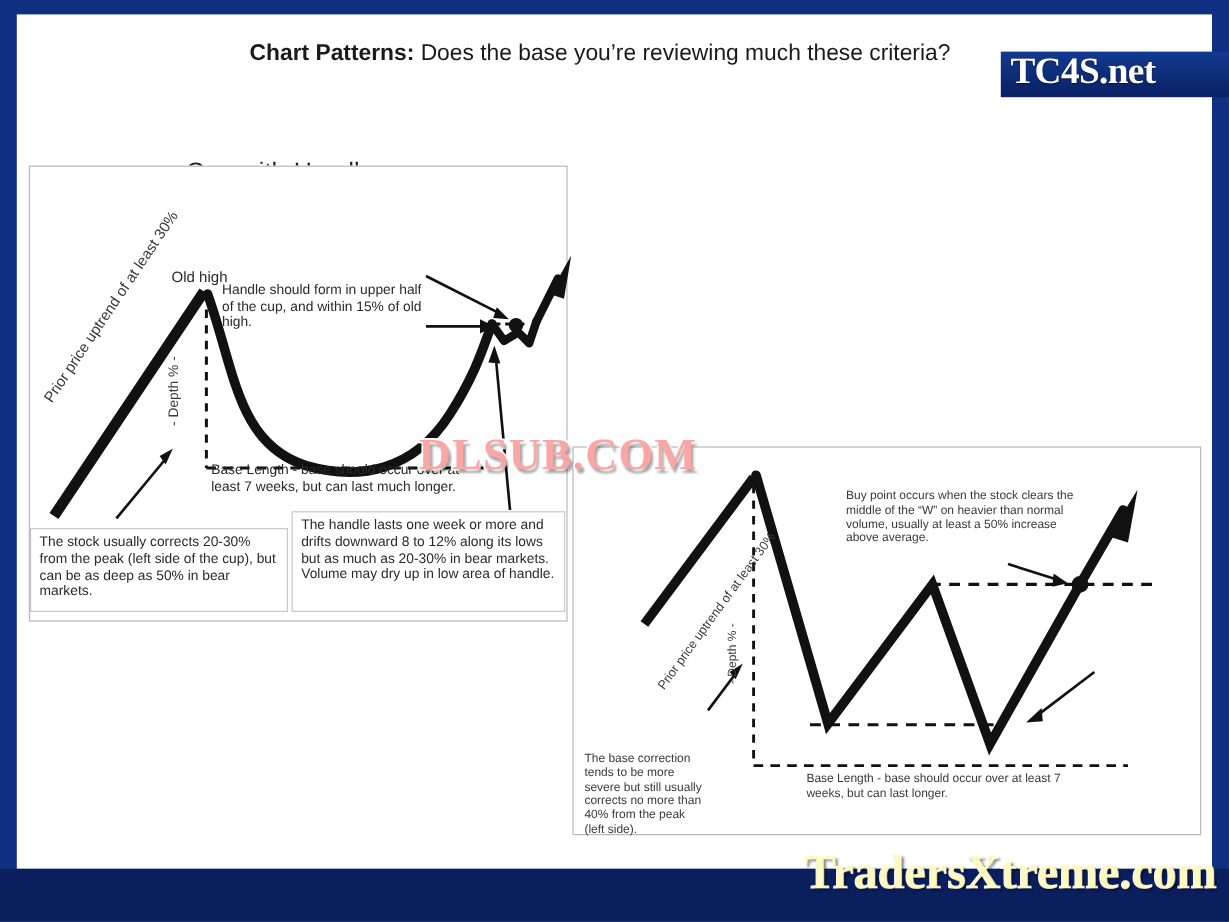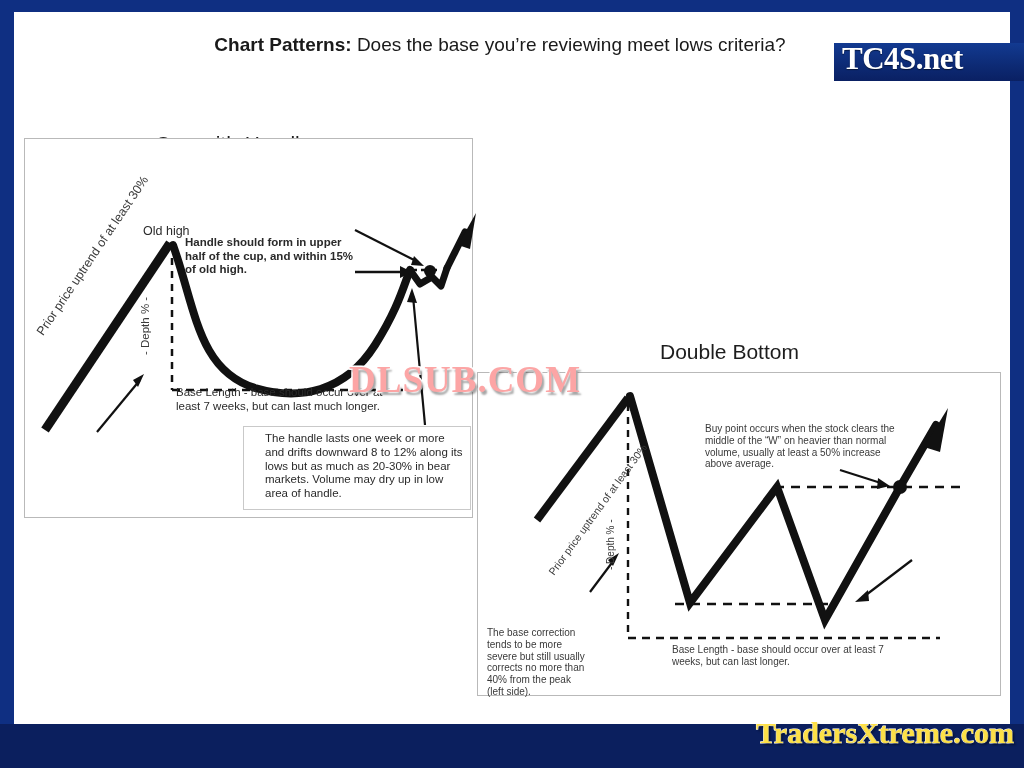--- a/index.html
+++ b/index.html
@@ -31,22 +31,22 @@
     text-shadow:0 1px 1px rgba(0,0,0,.5);
     white-space:nowrap;
   }
   .bottom-band{
     position:absolute;left:0;bottom:0;width:1024px;height:44px;
     background:#0b1f5e;
   }
   .txm{
     position:absolute;right:10px;bottom:18px;
     font-family:"Liberation Serif", serif;
-    font-weight:bold;font-size:30px;
-    color:#fde047;
+    font-weight:bold;font-size:40px;
+    color:#fef9c3;
     -webkit-text-stroke:1px #ffffff;
     paint-order:stroke fill;
     letter-spacing:0px;
     white-space:nowrap;
     text-shadow:2px 2px 2px rgba(0,0,0,.45);
   }
 
   .title{
     position:absolute;left:0;top:34px;width:1000px;text-align:center;
     font-size:19px;color:#1a1a1a;white-space:nowrap;
@@ -63,21 +63,21 @@
   #db-panel{left:477px;top:372px;width:522px;height:322px;}
 
   .note{
     position:absolute;color:#2a2a2a;line-height:1.18;
   }
   .note-cup{font-size:11.5px;}
   .note-db{font-size:10px;color:#3a3a3a;}
 
   .boxnote{
     position:absolute;border:1px solid #c9c9c9;background:#fff;
-    color:#2a2a2a;font-size:11.5px;line-height:1.2;padding:5px 6px 6px 21px;
+    color:#2a2a2a;font-size:11.5px;line-height:1.2;padding:5px 6px 6px 7px;
     box-sizing:border-box;
   }
 
   .rot-label{
     position:absolute;color:#3a3a3a;white-space:nowrap;
   }
 
   svg{position:absolute;left:0;top:0;overflow:visible;}
 
   .watermark-dlsub{
@@ -92,21 +92,21 @@
     text-shadow:2px 3px 2px rgba(0,0,0,.35);
   }
 </style>
 </head>
 <body>
 
 <div id="slide">
   <div class="inner-white"></div>
 
   <div class="title">
-    <b>Chart Patterns:</b><span> Does the base you’re reviewing meet lows criteria?</span>
+    <b>Chart Patterns:</b><span> Does the base you’re reviewing much these criteria?</span>
   </div>
 
   <div class="panel-heading" style="left:155px;top:108px;margin-top:24px;">Cup-with-Handle</div>
   <div class="panel" id="cup-panel"></div>
 
   <svg width="1024" height="768">
 
     <path d="M 45 430 L 170 243" stroke="#111" stroke-width="9" fill="none" stroke-linecap="butt"></path>
 
     <path d="M 173 245 C 196 310, 198 370, 255 388 C 300 401, 345 392, 375 345 C 398 309, 404 285, 410 270" stroke="#111" stroke-width="8" fill="none" stroke-linecap="round"></path>
@@ -130,30 +130,30 @@
     <line x1="355" y1="272" x2="403" y2="272" stroke="#111" stroke-width="2.4"></line>
     <polygon points="400,266 412,272 400,278" fill="#111"></polygon>
 
     <line x1="97" y1="432" x2="140" y2="380" stroke="#111" stroke-width="2.2"></line>
     <polygon points="133,380 144,374 138,387" fill="#111"></polygon>
 
     <line x1="425" y1="425" x2="413" y2="296" stroke="#111" stroke-width="2.2"></line>
     <polygon points="407,302 412,288 417,303" fill="#111"></polygon>
   </svg>
 
-  <div class="note note-cup" style="left:185px;top:236px;width:172px;font-weight:bold;">Handle should form in upper half of the cup, and within 15% of old high.</div>
+  <div class="note note-cup" style="left:185px;top:236px;width:172px;">Handle should form in upper half of the cup, and within 15% of old high.</div>
   <div class="note note-cup" style="left:176px;top:386px;width:230px;">Base Length - base should occur over at least 7 weeks, but can last much longer.</div>
 
   <div class="rot-label" style="left:34px;top:330px;font-size:12.5px;transform:rotate(-56deg);transform-origin:left top;">Prior price uptrend of at least 30%</div>
   <div class="rot-label" style="left:139px;top:355px;font-size:11.5px;transform:rotate(-90deg);transform-origin:left top;">- Depth % -</div>
   <div class="note note-cup" style="left:143px;top:224px;font-size:12.5px;">Old high</div>
 
+  <div class="boxnote" style="left:25px;top:440px;width:215px;height:70px;">The stock usually corrects 20-30% from the peak (left side of the cup), but can be as deep as 50% in bear markets.</div>
   <div class="boxnote" style="left:243px;top:426px;width:228px;height:84px;">The handle lasts one week or more and drifts downward 8 to 12% along its lows but as much as 20-30% in bear markets. Volume may dry up in low area of handle.</div>
 
-  <div class="panel-heading" style="left:660px;top:340px;">Double Bottom</div>
   <div class="panel" id="db-panel"></div>
 
   <svg width="1024" height="768">
 
     <path d="M 537 520 L 628 398" stroke="#111" stroke-width="8" fill="none"></path>
 
     <path d="M 630 396 L 690 603 L 777 487 L 825 620 L 900 487 L 936 425" stroke="#111" stroke-width="8" fill="none" stroke-linejoin="miter" stroke-linecap="round"></path>
     <polygon points="924,447 948,408 940,452" fill="#111"></polygon>
 
     <circle cx="900" cy="487" r="7" fill="#111"></circle>
@@ -167,21 +167,21 @@
     <line x1="628" y1="404" x2="628" y2="638" stroke="#111" stroke-width="2.4" stroke-dasharray="7,6"></line>
 
     <line x1="840" y1="470" x2="884" y2="484" stroke="#111" stroke-width="2.2"></line>
     <polygon points="878,478 890,486 877,489" fill="#111"></polygon>
     <line x1="912" y1="560" x2="862" y2="598" stroke="#111" stroke-width="2.2"></line>
     <polygon points="868,590 855,602 869,601" fill="#111"></polygon>
     <line x1="590" y1="592" x2="614" y2="560" stroke="#111" stroke-width="2.2"></line>
     <polygon points="608,560 619,553 613,566" fill="#111"></polygon>
   </svg>
 
-  <div class="note note-db" style="left:705px;top:423px;width:200px;">Buy point occurs when the stock clears the middle of the “W” on heavier than normal volume, usually at least a 50% increase above average.</div>
+  <div class="note note-db" style="left:705px;top:408px;width:200px;">Buy point occurs when the stock clears the middle of the “W” on heavier than normal volume, usually at least a 50% increase above average.</div>
   <div class="note note-db" style="left:487px;top:611px;width:100px;margin-top:16px;">The base correction tends to be more severe but still usually corrects no more than 40% from the peak (left side).</div>
   <div class="note note-db" style="left:672px;top:644px;width:240px;">Base Length - base should occur over at least 7 weeks, but can last longer.</div>
 
   <div class="rot-label" style="left:546px;top:570px;font-size:10.5px;transform:rotate(-54deg);transform-origin:left top;">Prior price uptrend of at least 30%</div>
   <div class="rot-label" style="left:605px;top:570px;font-size:10px;transform:rotate(-90deg);transform-origin:left top;">- Depth % -</div>
 
   <div class="tc4s-band">
     <div class="tc4s-text">TC4S.net</div>
   </div>
 

